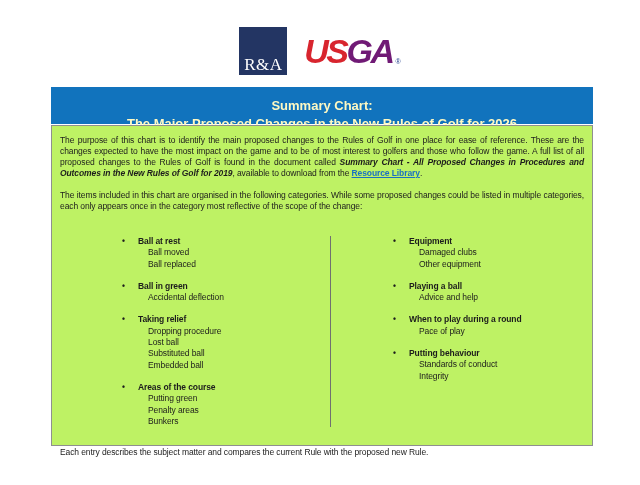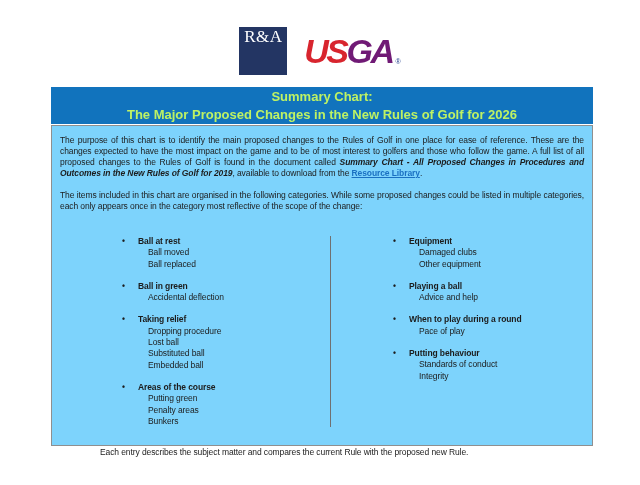--- a/index.html
+++ b/index.html
@@ -13,66 +13,66 @@
   }
   .page { position: absolute; inset: 0; background: #fff; }
 
   
   .logo-row {
     position: absolute; top: 27px; left: 0; width: 100%;
     display: flex; justify-content: center; align-items: center; gap: 17px;
   }
   .ra-logo {
     width: 48px; height: 48px; background: #233563; color: #ffffff;
-    display: flex; align-items: flex-start; justify-content: center;
+    display: flex; align-items: flex-end; justify-content: center;
     font-family: "Liberation Serif", serif; font-size: 17px; letter-spacing: 0.5px;
   }
   .usga-logo {
     display: flex; align-items: flex-end;
     font-weight: bold; font-style: italic;
     font-size: 34px; letter-spacing: -2.5px; line-height: 34px;
   }
   .usga-us { color: #d8252e; }
   .usga-ga { color: #701a75; }
   .usga-reg {
     font-size: 7px; font-style: normal; font-weight: normal; letter-spacing: 0;
     color: #24418e; margin-left: 3px; margin-bottom: 3px; line-height: 7px;
   }
 
   
   .banner {
     position: absolute; left: 51px; top: 87px; width: 542px; height: 37px;
-    background: #1173bd; color: #bef264;
+    background: #1173bd; color: #fef9c3;
     font-weight: bold; font-size: 13px; line-height: 17.5px;
-    text-align: center; padding-top: 1px;
+    text-align: center; padding-top: 10px;
   }
 
   
   .content-box {
     position: absolute; left: 51px; top: 125px; width: 542px; height: 321px;
-    border: 1px solid #8f8f8f; background: #7dd3fc;
+    border: 1px solid #8f8f8f; background: #bef264;
     padding: 9px 8px 0 8px;
     font-size: 8.5px; line-height: 11px; letter-spacing: -0.1px;
   }
   .para { text-align: justify; margin-bottom: 11px; }
   .bi { font-weight: bold; font-style: italic; }
   .link { color: #1a70c2; font-weight: bold; text-decoration: underline; cursor: pointer; }
 
   
   .columns { display: flex; margin-top: 24px; height: 191px; }
   .col { line-height: 11.3px; }
   .col.left  { width: 270px; padding-left: 62px; }
   .divider   { width: 1px; background: #707070; }
   .col.right { flex: 1; padding-left: 62px; }
   .group { margin-bottom: 11px; }
   .cat-title { font-weight: bold; }
   .bullet { display: inline-block; width: 16px; font-weight: bold; }
   .sub { padding-left: 26px; }
 
-  .footer-note { margin-top: 20px; margin-left: 40px; }
+  .footer-note { margin-top: 20px; }
 </style>
 </head>
 <body>
 
 <div class="page">
 
   <div class="logo-row">
     <div class="ra-logo">
       <span>R&amp;A</span>
     </div>

